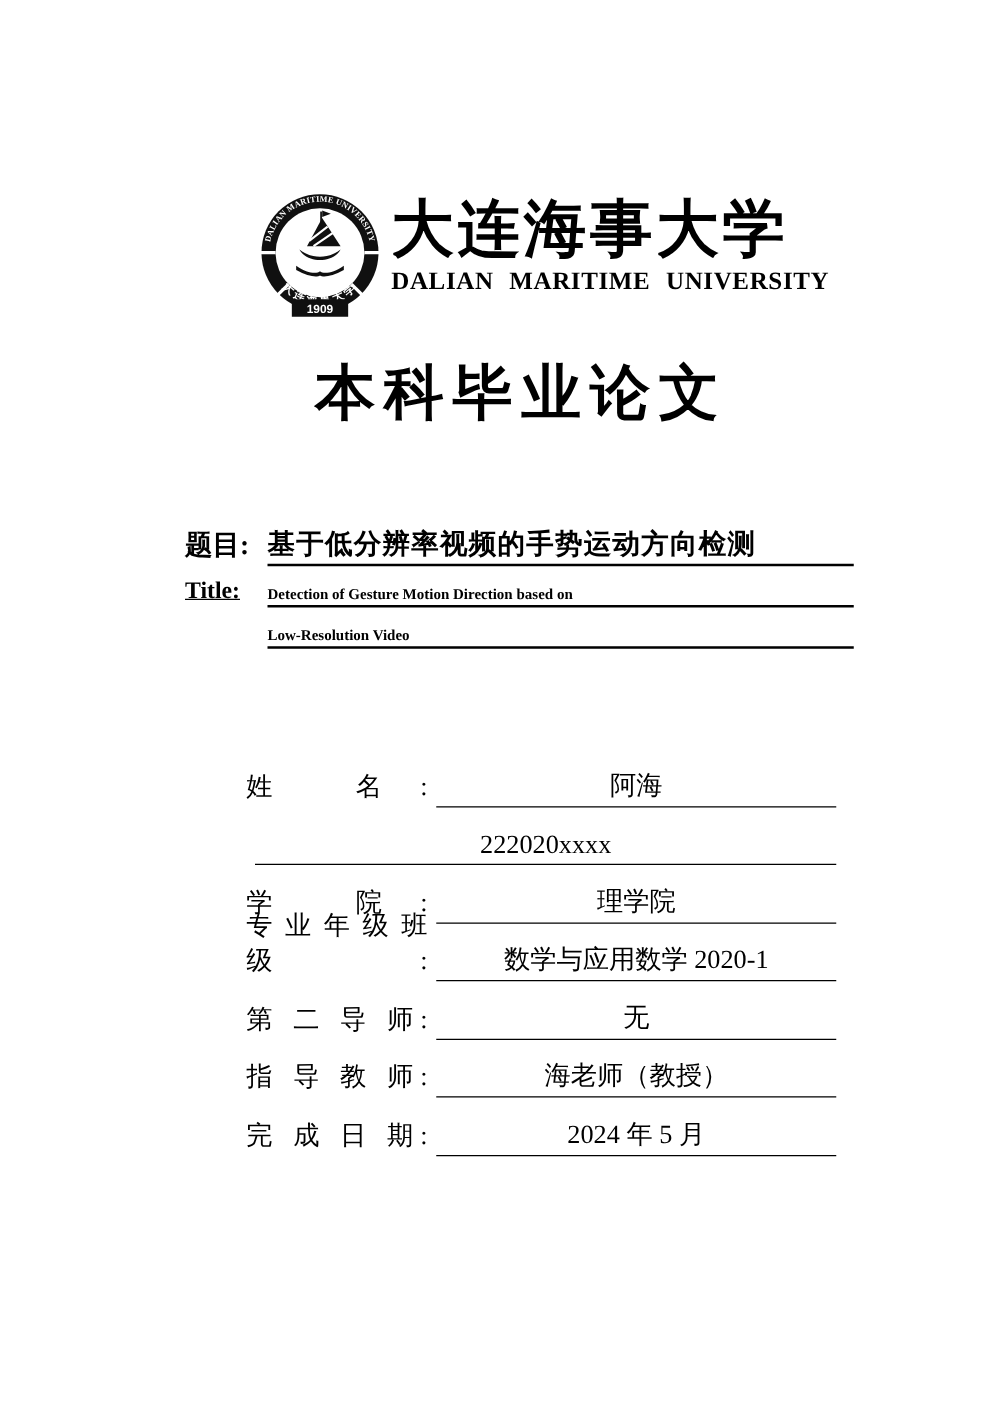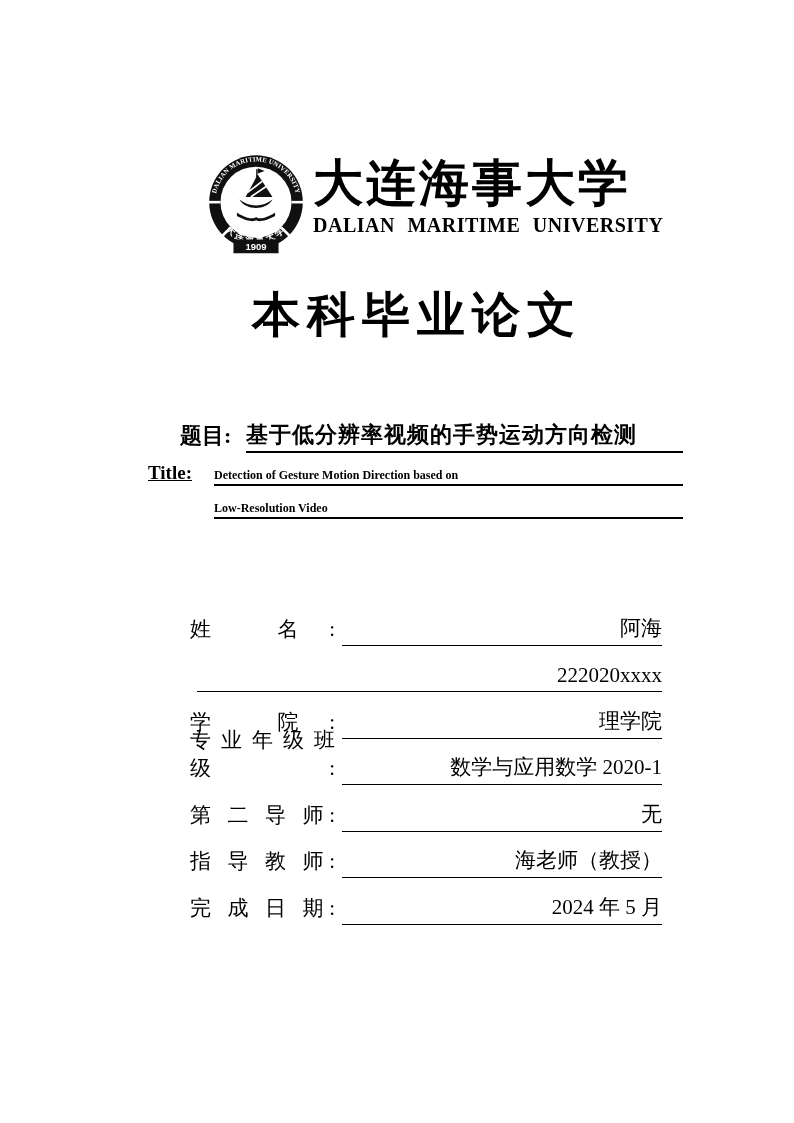--- a/index.html
+++ b/index.html
@@ -50,47 +50,47 @@
 
   
   .title-section { position: absolute; top: 420px; left: 148px; width: 535px; }
   .t-row { display: flex; align-items: flex-end; height: 33px; }
   .t-label {
     flex: 0 0 66px; width: 66px;
     font-weight: bold;
     padding-bottom: 2px;
     white-space: nowrap;
   }
-  .t-label.cn { font-size: 22px; margin-left: 32px; }
+  .t-label.cn { font-size: 22px; }
   .t-label.en { font-size: 19px; font-family: "Liberation Serif", serif; text-decoration: underline; }
   .t-field {
     flex: 1 1 auto;
     border-bottom: 2px solid #000;
     font-weight: bold;
     padding-bottom: 1px;
     white-space: nowrap;
   }
   .t-field.cn-title { font-size: 22px; letter-spacing: 1px; }
   .t-field.en-title { font-size: 12px; font-family: "Liberation Serif", serif; }
 
   
-  .info-section { position: absolute; top: 599px; left: 190px; width: 472px; }
+  .info-section { position: absolute; top: 599px; left: 197px; width: 472px; }
   .i-row { display: flex; align-items: flex-end; height: 46.5px; }
   .i-label {
     flex: 0 0 145px; width: 145px;
     font-size: 21px;
     text-align: justify;
     text-align-last: justify;
     padding-bottom: 3px;
     overflow: hidden;
   }
   .i-value {
     flex: 1 1 auto;
     margin-left: 7px;
-    text-align: right;
+    text-align: center;
     border-bottom: 1.5px solid #000;
     font-size: 21px;
     padding-bottom: 3px;
     white-space: nowrap;
   }
 </style>
 </head>
 <body>
 
 <div class="page">

